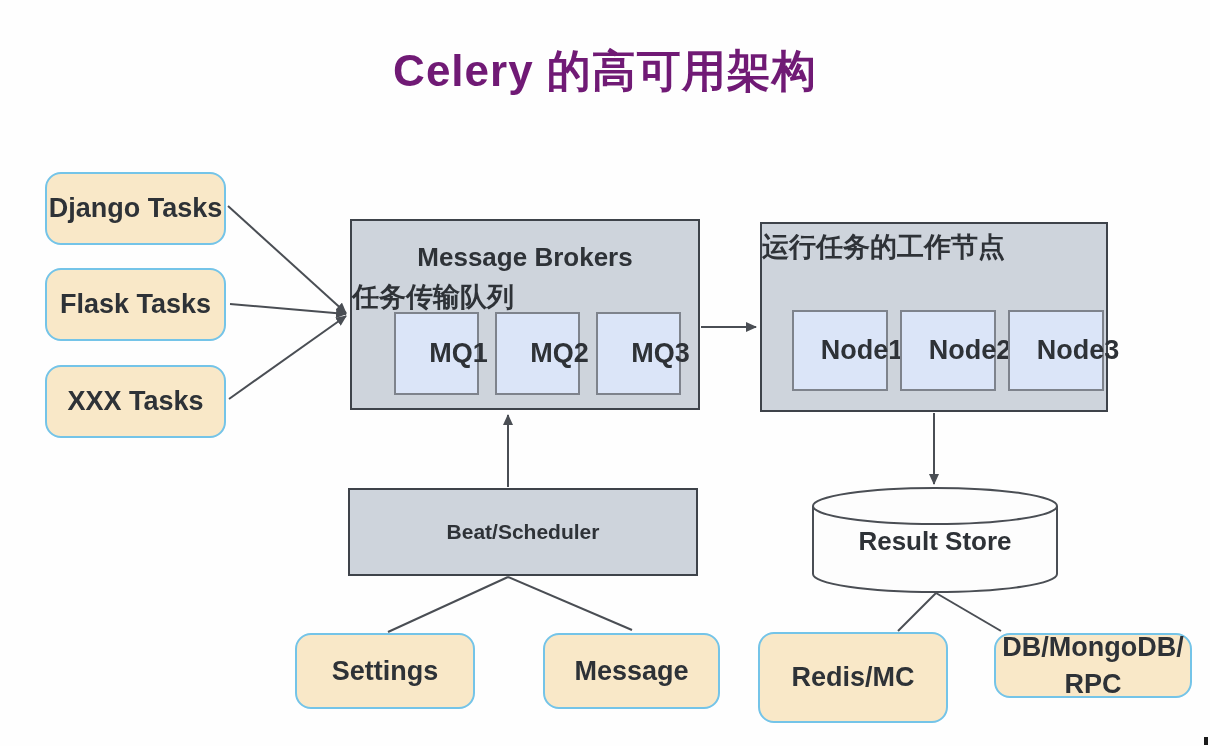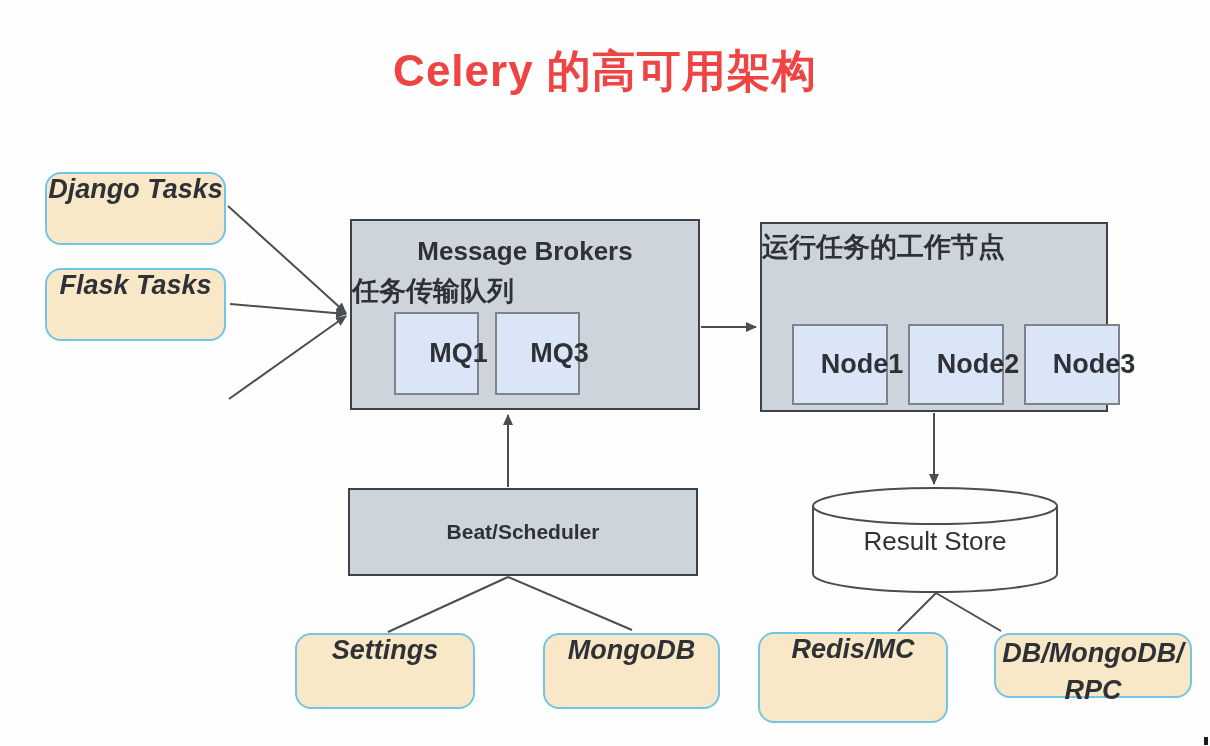--- a/index.html
+++ b/index.html
@@ -10,35 +10,35 @@
   }
   html,body{margin:0;padding:0;background:#fff;}
   .stage{position:relative;width:1210px;height:746px;background:#FEFEFE;overflow:hidden;
          font-family:"Liberation Sans","DejaVu Sans",sans-serif;color:var(--text,#2E3237);}
   .stage *{box-sizing:border-box;}
   .connectors{position:absolute;left:0;top:0;pointer-events:none;}
   .ln{stroke:var(--connector,#4A4E54);stroke-width:2;fill:none;}
   .ah{fill:var(--connector,#4A4E54);}
   .cyl{fill:#FDFDFD;stroke:var(--connector,#4A4E54);stroke-width:2;}
   .title{position:absolute;left:0;top:42px;width:1210px;text-align:center;
-         font-size:44px;font-weight:bold;color:#ef4444;letter-spacing:1px;}
+         font-size:44px;font-weight:bold;color:#701a75;letter-spacing:1px;}
   .soft{position:absolute;background:var(--producer-fill,#F9E8C8);
         border:2.5px solid var(--producer-border,#74C4E8);border-radius:16px;
-        display:flex;justify-content:center;
-        font-size:27px;font-weight:600;font-style:italic;}
+        display:flex;align-items:center;justify-content:center;
+        font-size:27px;font-weight:600;}
   .soft .two-line{white-space:pre-line;text-align:center;line-height:37px;}
   .gray{position:absolute;background:var(--container-fill,#CED4DC);
         border:2px solid var(--container-border,#3E434A);}
-  .g-title{margin-top:13px;text-align:center;font-size:26px;font-weight:600;line-height:34px;}
+  .g-title{margin-top:19px;text-align:center;font-size:26px;font-weight:600;line-height:34px;}
   .g-sub{margin-top:4px;font-size:27px;font-weight:600;line-height:38px;}
   .inner-row{position:absolute;display:flex;}
   .inner{background:var(--inner-fill,#DBE5F8);border:2px solid var(--inner-border,#7E838C);
          display:flex;align-items:center;justify-content:center;font-size:27px;font-weight:600;padding-left:44px;}
   .plain-label{position:absolute;display:flex;align-items:center;justify-content:center;
-         font-size:26px;font-weight:400;}
+         font-size:26px;font-weight:700;}
   .artifact{position:absolute;left:1204px;top:737px;width:4px;height:8px;background:#1B1B1B;}
 </style>
 </head>
 <body>
 
 <div class="stage">
 
   <svg class="connectors" width="1210" height="746" viewBox="0 0 1210 746">
     <defs>
       <marker id="ah" markerUnits="userSpaceOnUse" markerWidth="12" markerHeight="10" refX="10" refY="5" orient="auto">
@@ -69,58 +69,64 @@
   </svg>
 
   <div class="title">Celery 的高可用架构</div>
 
   <div class="soft" style="left:45px;top:172px;width:181px;height:73px">
     <span>Django Tasks</span>
   </div>
   <div class="soft" style="left:45px;top:268px;width:181px;height:73px">
     <span>Flask Tasks</span>
   </div>
+  <div class="soft" style="left:45px;top:365px;width:181px;height:73px">
+    <span>XXX Tasks</span>
+  </div>
 
   <div class="gray" style="left:350px;top:219px;width:350px;height:191px">
     <div class="g-title">Message Brokers</div>
     <div class="g-sub">任务传输队列</div>
     <div class="inner-row" style="left:42px;top:91px;gap:16px">
       <div class="inner" style="width:85px;height:83px">
         <span>MQ1</span>
       </div>
       <div class="inner" style="width:85px;height:83px">
+        <span>MQ2</span>
+      </div>
+      <div class="inner" style="width:85px;height:83px">
         <span>MQ3</span>
       </div>
     </div>
   </div>
 
   <div class="gray" style="left:760px;top:222px;width:348px;height:190px">
     <div class="g-sub">运行任务的工作节点</div>
-    <div class="inner-row" style="left:30px;top:100px;gap:20px">
+    <div class="inner-row" style="left:30px;top:86px;gap:12px">
       <div class="inner" style="width:96px;height:81px">
         <span>Node1</span>
       </div>
       <div class="inner" style="width:96px;height:81px">
         <span>Node2</span>
       </div>
       <div class="inner" style="width:96px;height:81px">
         <span>Node3</span>
       </div>
     </div>
   </div>
 
   <div class="gray" style="left:348px;top:488px;width:350px;height:88px;display:flex;align-items:center;justify-content:center;font-size:21px;font-weight:600">
     <span>Beat/Scheduler</span>
   </div>
 
   <div class="soft" style="left:295px;top:633px;width:180px;height:76px">
     <span>Settings</span>
   </div>
   <div class="soft" style="left:543px;top:633px;width:177px;height:76px">
-    <span>MongoDB</span>
+    <span>Message</span>
   </div>
 
   <div class="plain-label" style="left:813px;top:521px;width:244px;height:40px">Result Store</div>
 
   <div class="soft" style="left:758px;top:632px;width:190px;height:91px">
     <span>Redis/MC</span>
   </div>
   <div class="soft" style="left:994px;top:633px;width:198px;height:65px">
     <span class="two-line">DB/MongoDB/
 RPC</span>

